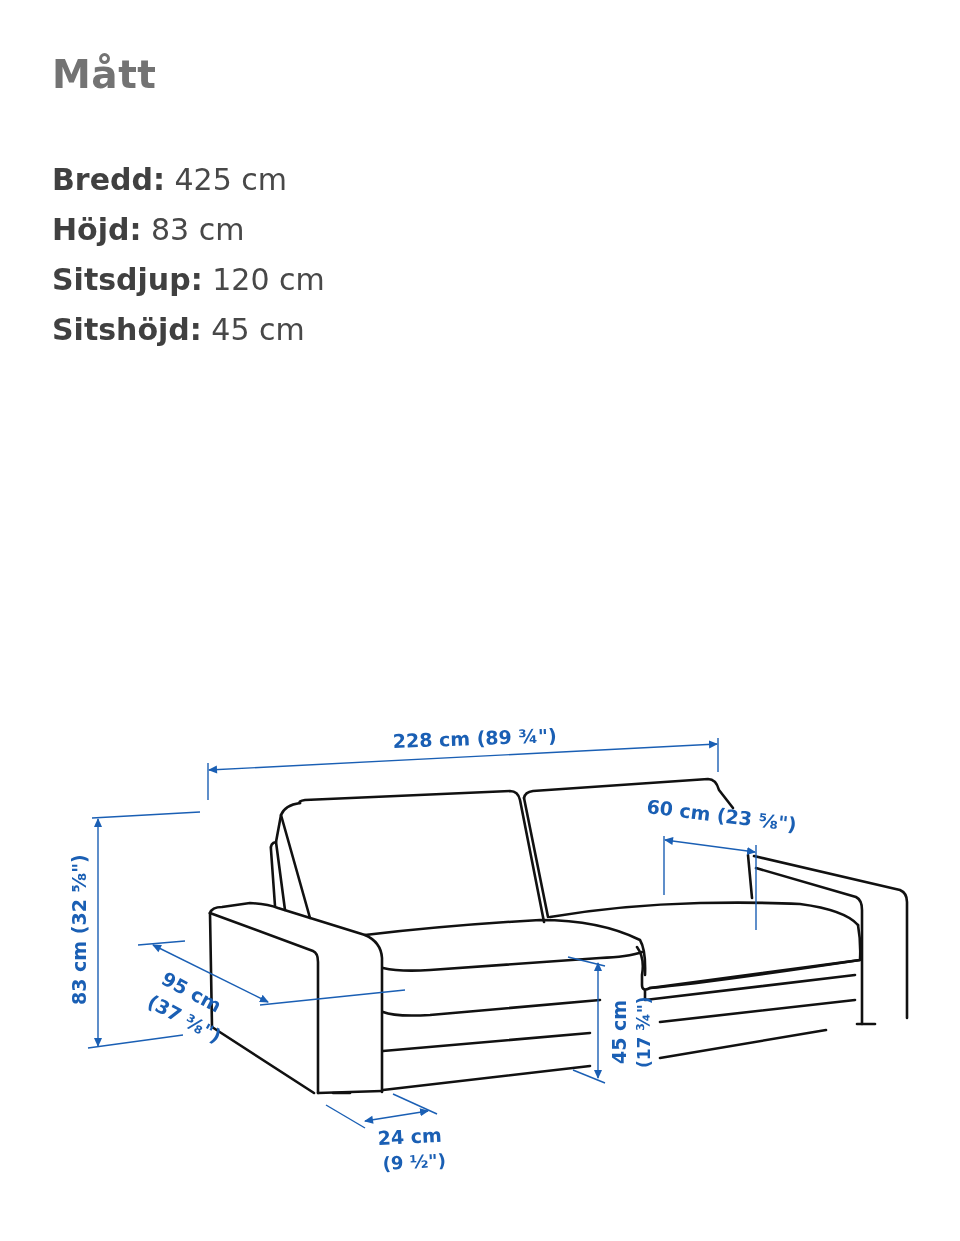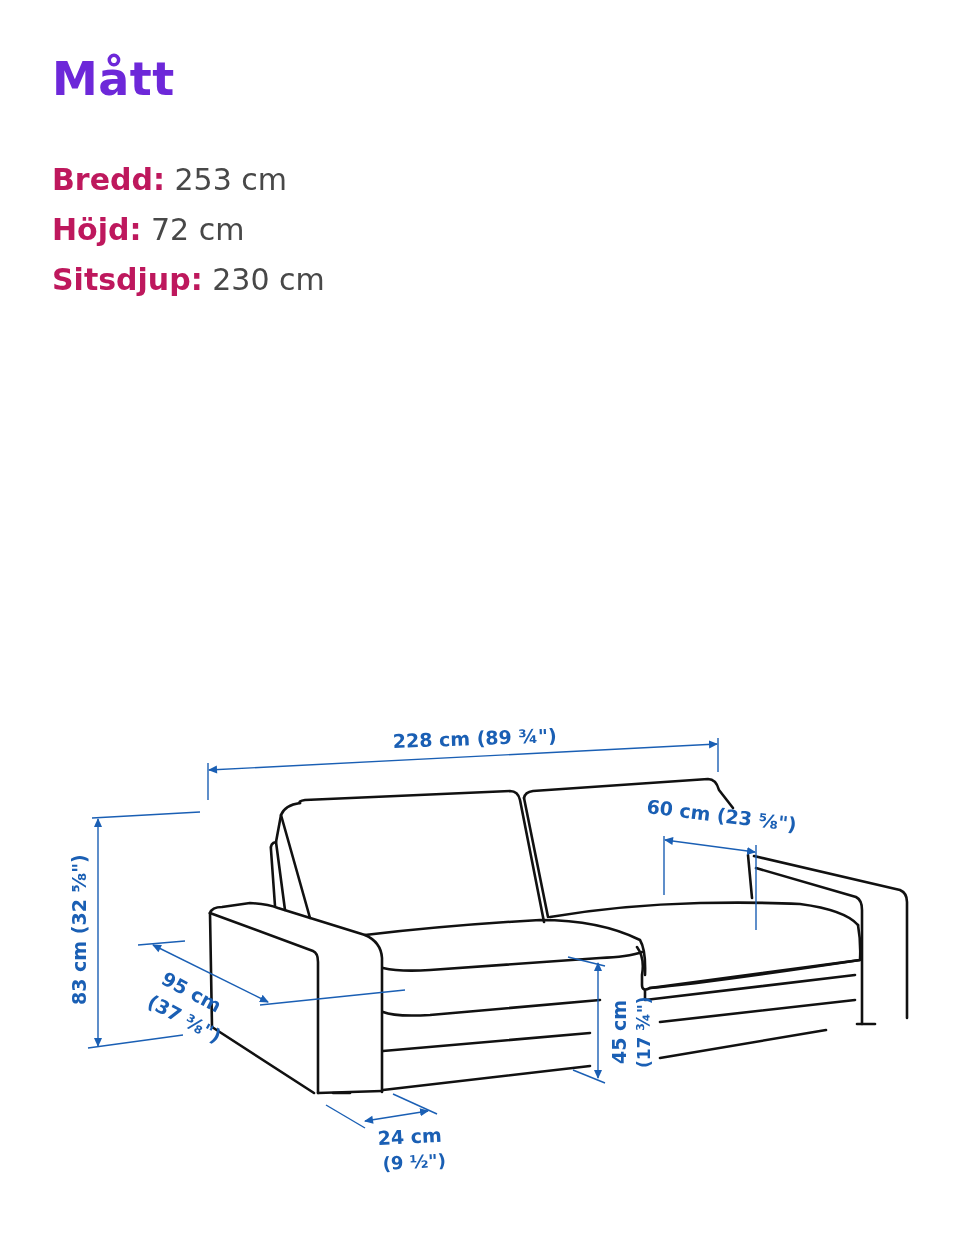--- a/index.html
+++ b/index.html
@@ -1,43 +1,47 @@
 <!DOCTYPE html>
 <html><head>
 <meta charset="utf-8">
 <style>
   html, body { margin: 0; padding: 0; background: #ffffff; }
   body { width: 960px; height: 1241px; position: relative; overflow: hidden;
          font-family: "DejaVu Sans", sans-serif; color: #484848; }
   .title { position: absolute; left: 52px; top: 52px; margin: 0;
-           font-size: 46px; font-weight: bold; color: #6d28d9; letter-spacing: 0.5px; }
+           font-size: 39px; font-weight: bold; color: #737373; letter-spacing: 0.5px; }
   .specs { position: absolute; left: 52px; top: 158px; margin: 0; padding: 0; list-style: none; }
   .spec-row { height: 50px; line-height: 44px; font-size: 30px; white-space: nowrap; }
-  .spec-label { font-weight: bold; color: #be185d; }
+  .spec-label { font-weight: bold; color: #404040; }
   .spec-value { color: #484848; }
   .diagram { position: absolute; left: 0; top: 690px; width: 960px; height: 500px; }
   .dim-text { font-family: "DejaVu Sans", sans-serif; font-weight: bold; fill: #1a5fb4; }
 </style>
 </head>
 <body>
 
 <h1 class="title">Mått</h1>
 
 <ul class="specs">
   <li class="spec-row">
     <span class="spec-label">Bredd:</span>
-    <span class="spec-value">253 cm</span>
+    <span class="spec-value">425 cm</span>
   </li>
   <li class="spec-row">
     <span class="spec-label">Höjd:</span>
-    <span class="spec-value">72 cm</span>
+    <span class="spec-value">83 cm</span>
   </li>
   <li class="spec-row">
     <span class="spec-label">Sitsdjup:</span>
-    <span class="spec-value">230 cm</span>
+    <span class="spec-value">120 cm</span>
+  </li>
+  <li class="spec-row">
+    <span class="spec-label">Sitshöjd:</span>
+    <span class="spec-value">45 cm</span>
   </li>
 </ul>
 
 <svg class="diagram" viewBox="0 690 960 500" width="960" height="500" xmlns="http://www.w3.org/2000/svg">
   <defs>
     <marker id="arr" markerWidth="10" markerHeight="10" refX="8" refY="5" orient="auto" markerUnits="userSpaceOnUse">
       <path d="M0,1 L9,5 L0,9 Z" fill="#1a5fb4"></path>
     </marker>
     <marker id="arrs" markerWidth="10" markerHeight="10" refX="1" refY="5" orient="auto" markerUnits="userSpaceOnUse">
       <path d="M9,1 L0,5 L9,9 Z" fill="#1a5fb4"></path>

